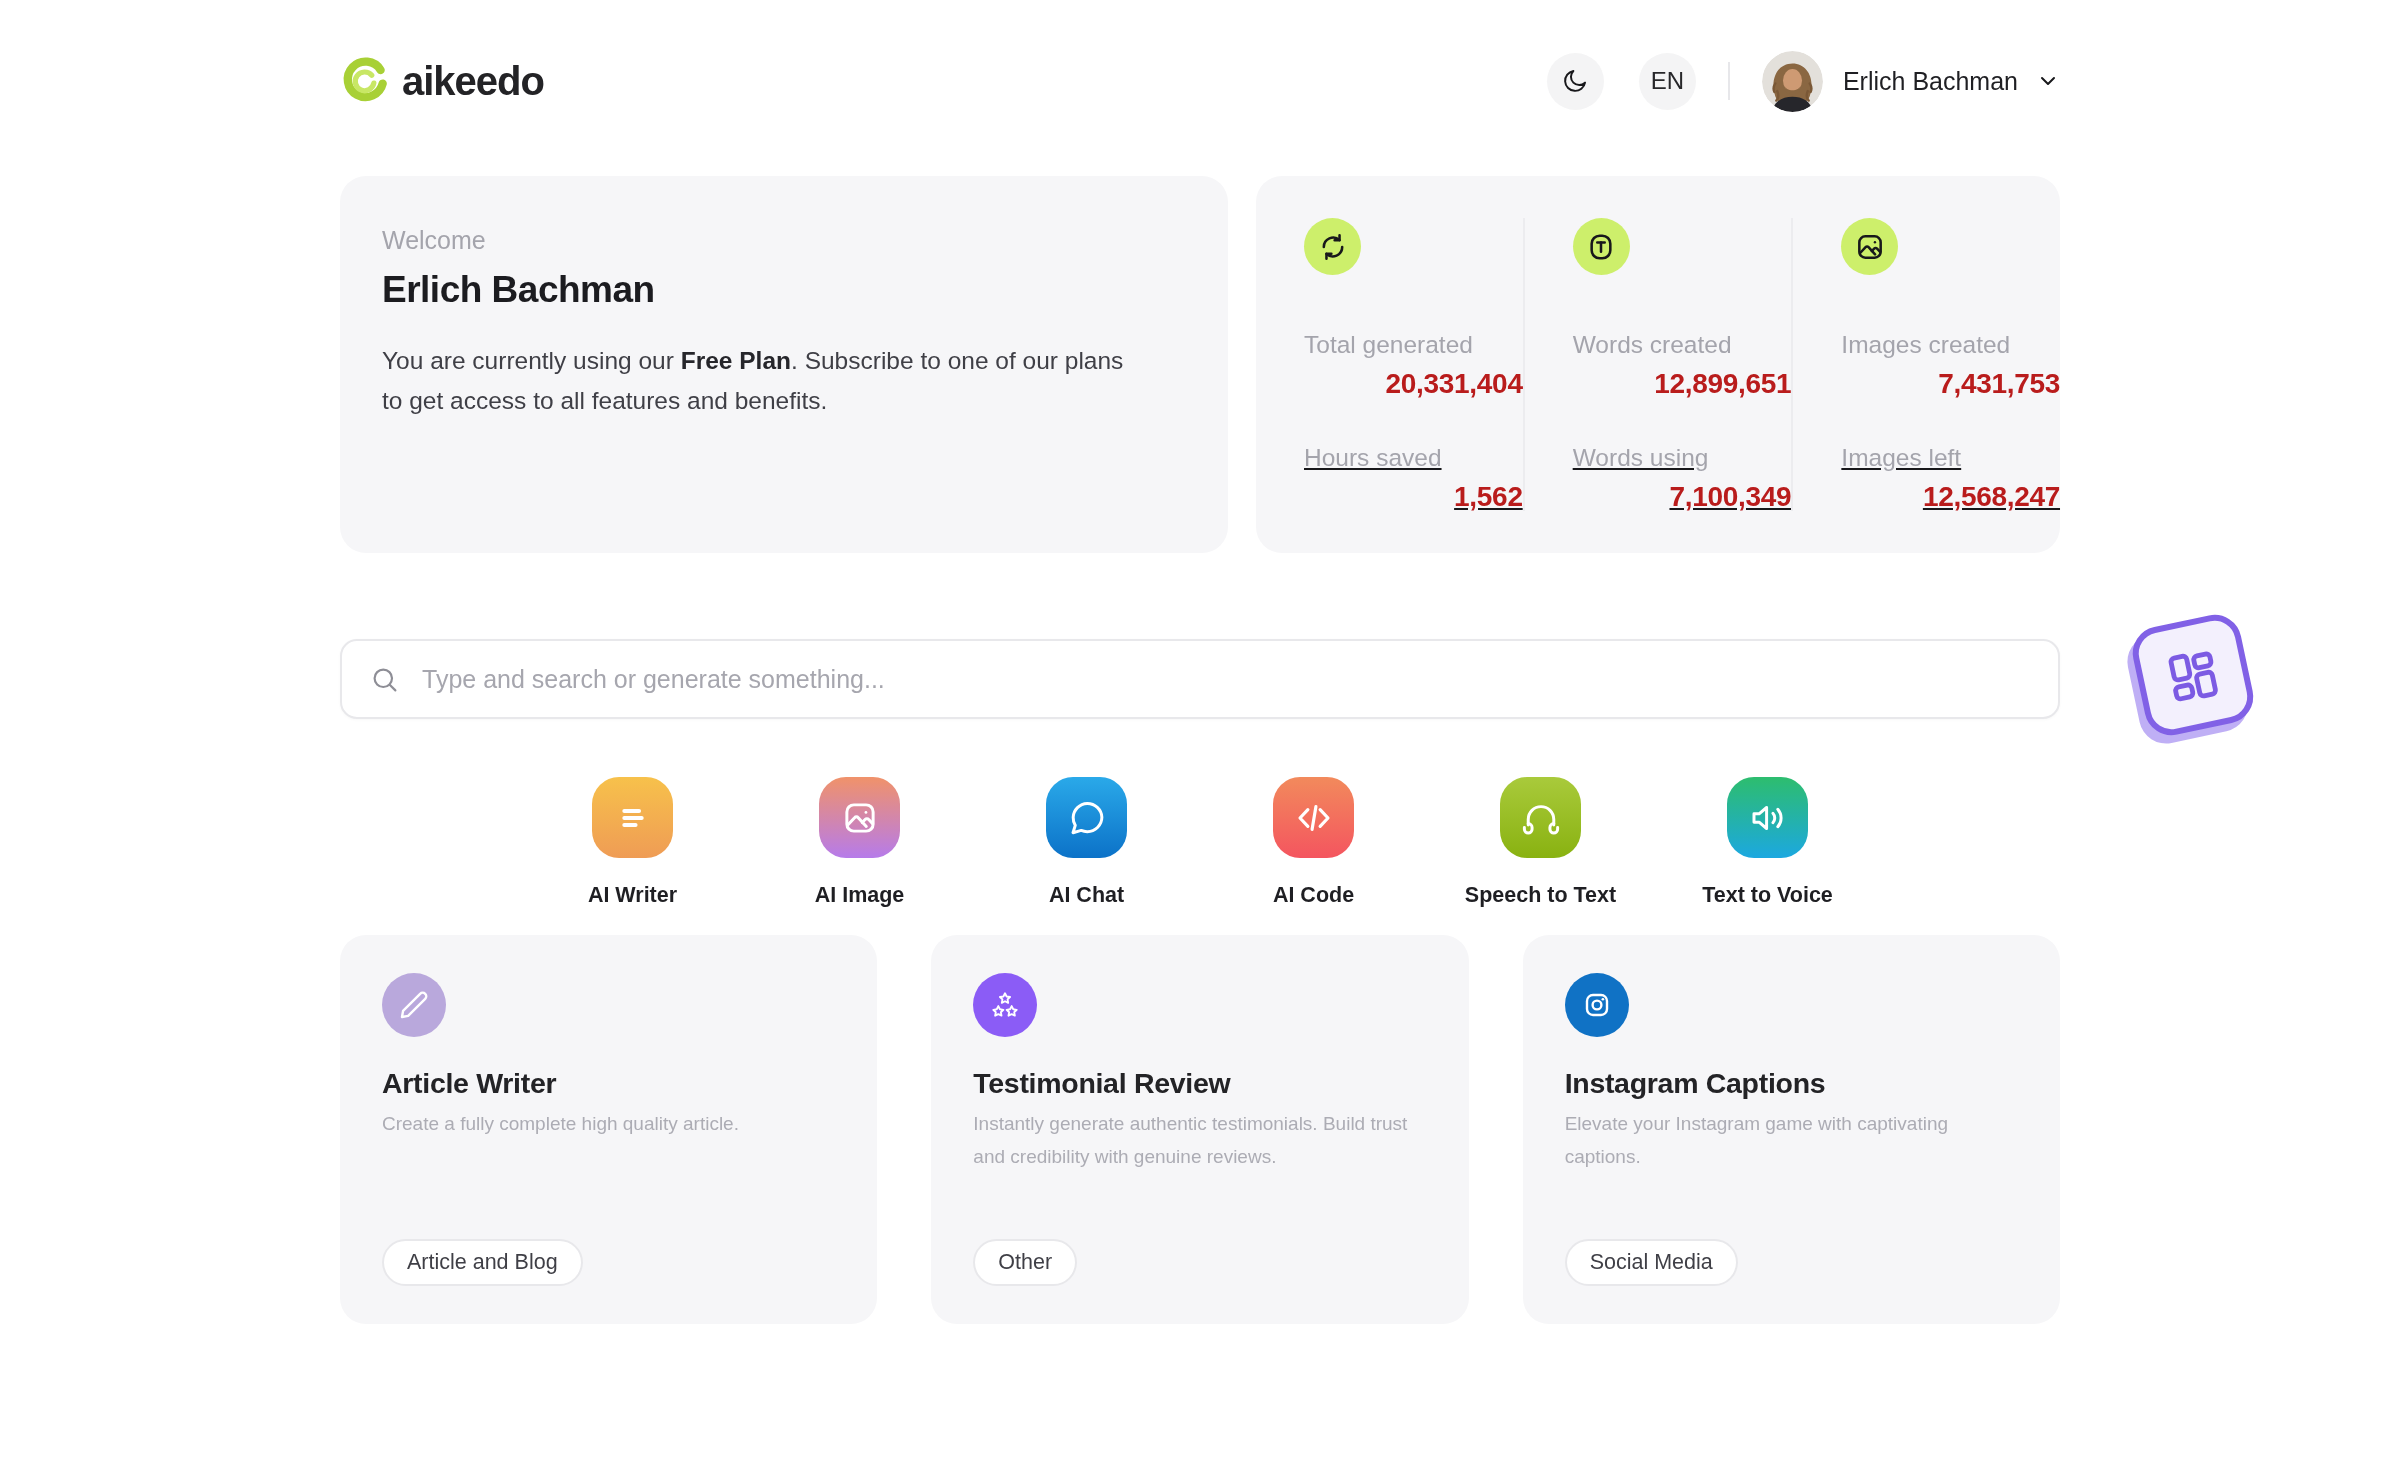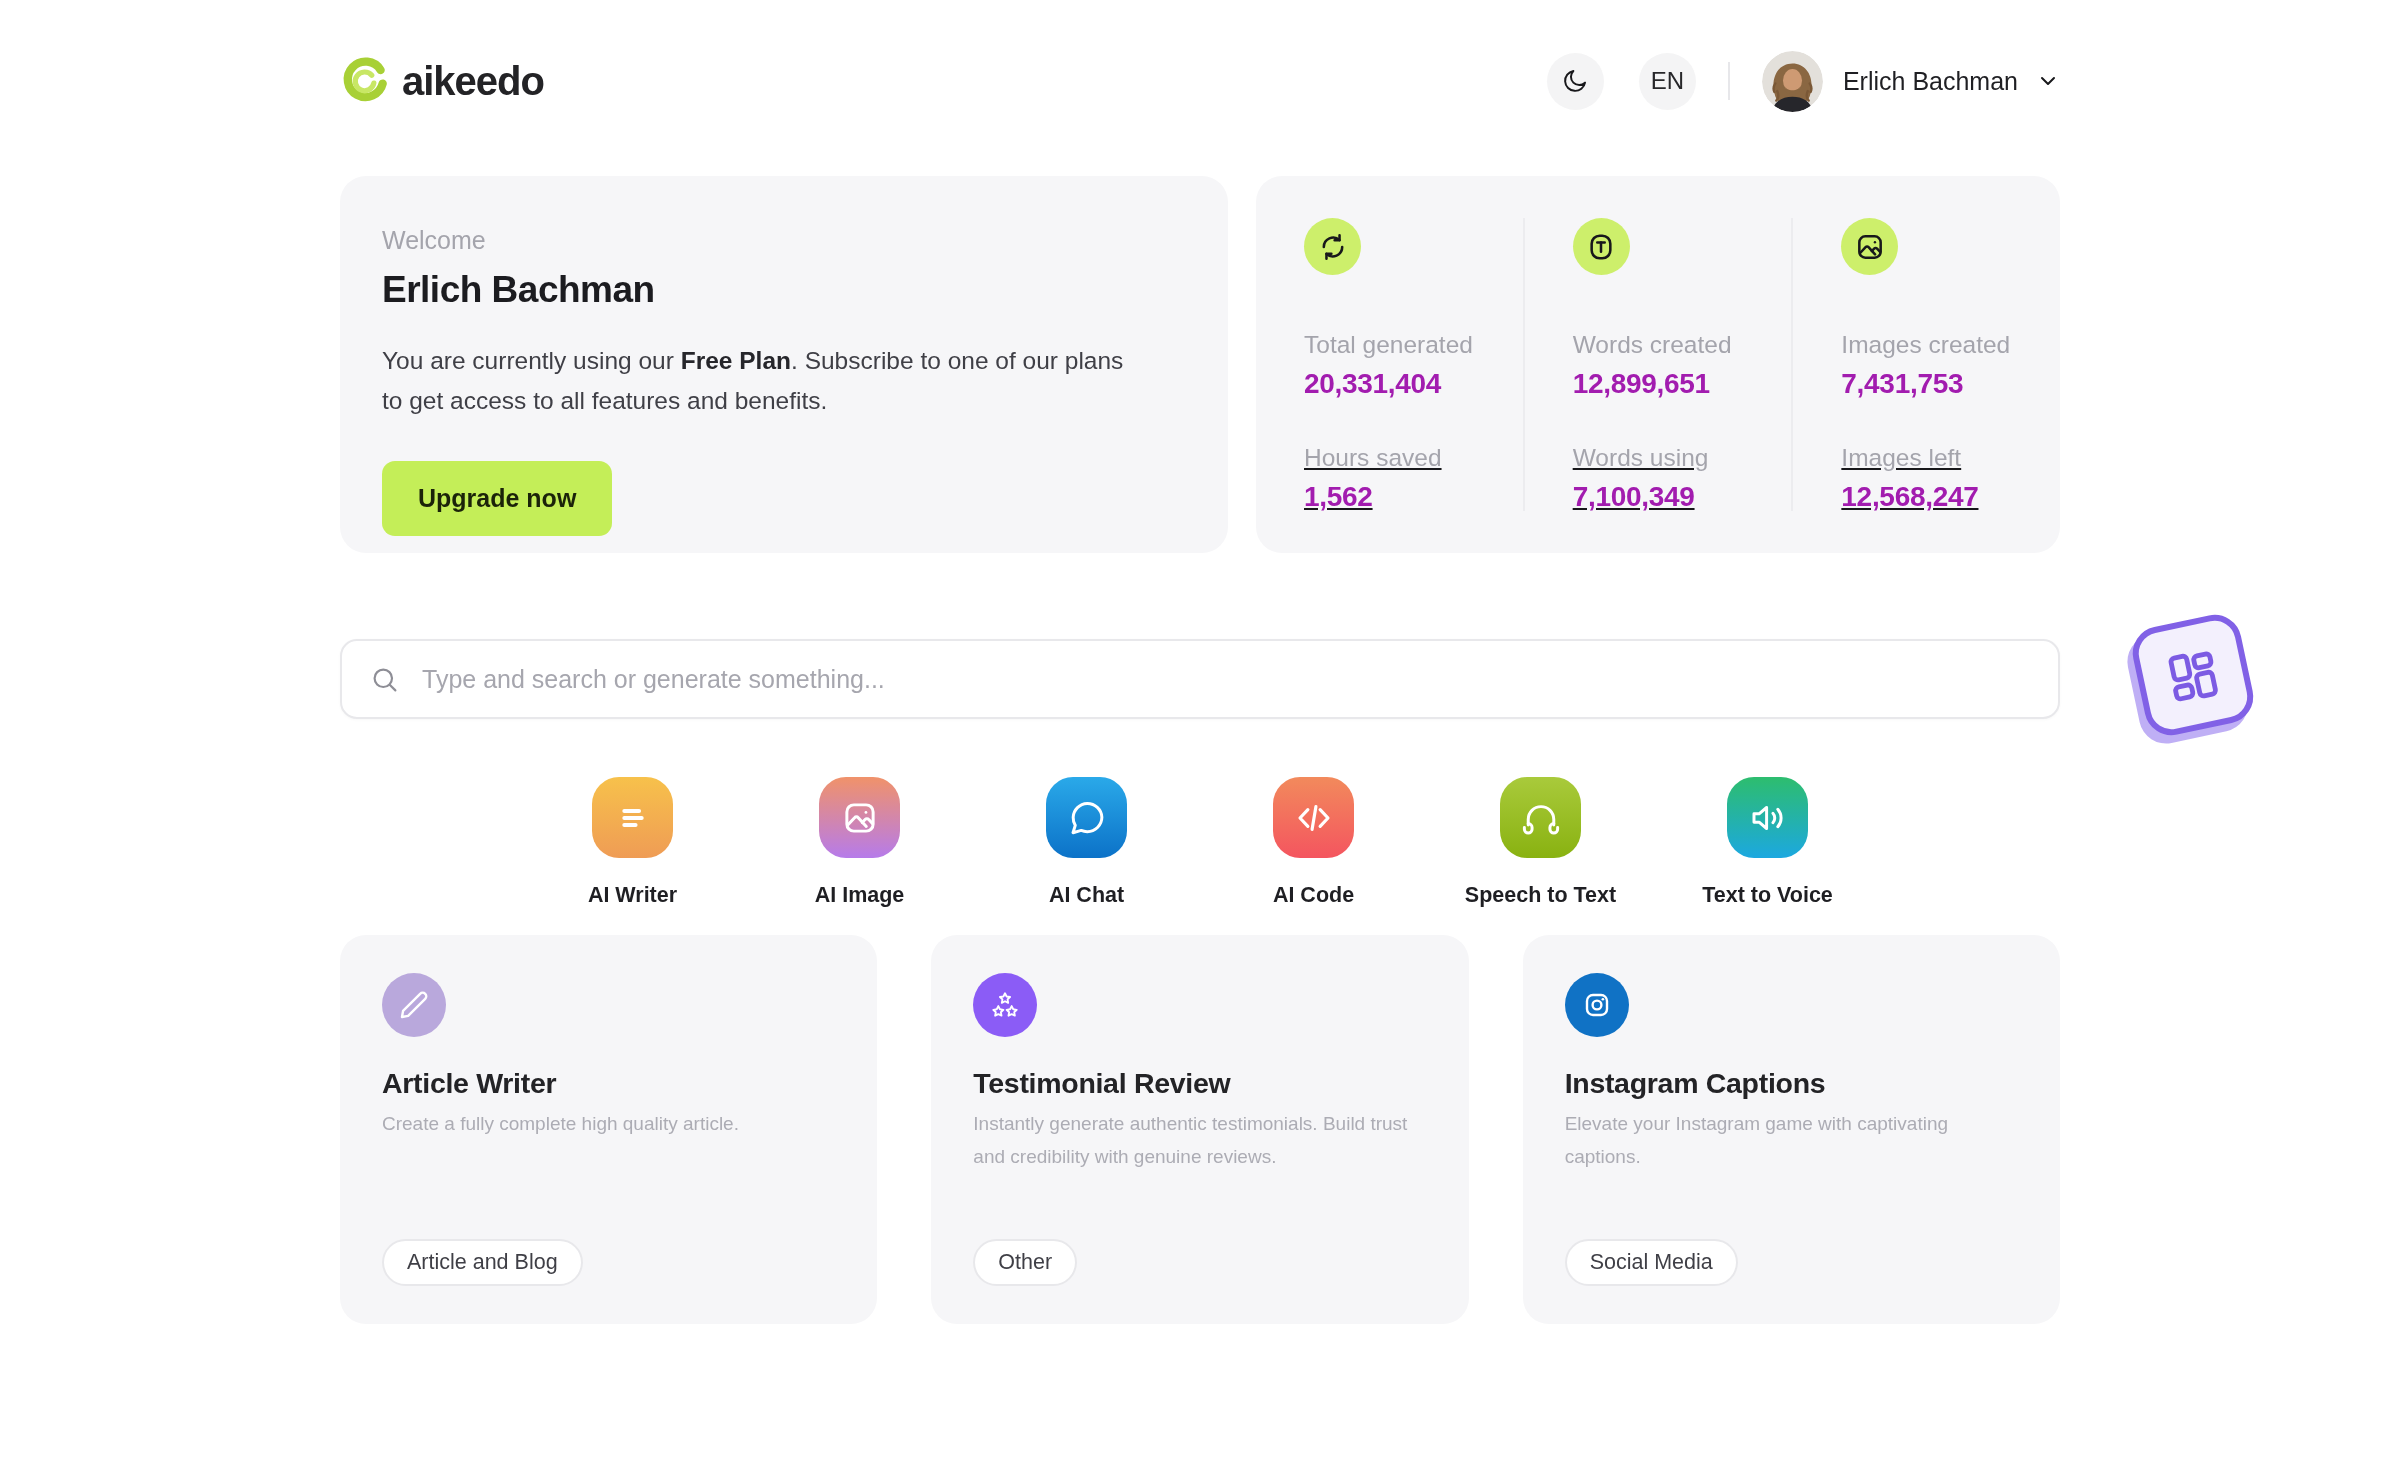--- a/index.html
+++ b/index.html
@@ -48,21 +48,21 @@
 
   .stats-card { display:flex; padding:42px 0; }
   .stat-col { flex:1; padding:0 0 0 48px; }
   .stat-col + .stat-col { border-left:2px solid #ECECEF; }
   .stat-badge {
     width:57px; height:57px; border-radius:50%; background:#CDEF6B;
     display:flex; align-items:center; justify-content:center;
   }
   .stat-badge svg { width:32px; height:32px; }
   .stat-label { font-size:24.5px; color:#A4A4AC; }
-  .stat-value { font-size:28px; font-weight:700; color:#a21caf; margin-top:9px; letter-spacing:-0.3px; }
+  .stat-value { font-size:28px; font-weight:700; color:#b91c1c; margin-top:9px; letter-spacing:-0.3px;text-align:right; }
   .stat-group1 { margin-top:56px; }
   .stat-group2 { margin-top:44px;text-decoration:underline; }
 
   
   .search-row { margin-top:86px; position:relative; }
   .search-input {
     width:100%; height:80px; border-radius:17px; border:2px solid #E8E8EB; background:#fff;
     padding:0 30px 0 80px; font-family:inherit; font-size:25px; color:#27272A; outline:none;
     box-shadow:0 1px 3px rgba(0,0,0,0.03);
   }
@@ -156,21 +156,20 @@
       </div>
     </div>
   </header>
 
   <section class="top-row">
 
     <div class="panel welcome-card">
       <div class="eyebrow">Welcome</div>
       <h1 class="welcome-name">Erlich Bachman</h1>
       <p class="welcome-msg"><span>You are currently using our </span><b>Free Plan</b><span>. Subscribe to one of our plans to get access to all features and benefits.</span></p>
-      <button class="upgrade-btn">Upgrade now</button>
     </div>
 
     <div class="panel stats-card">
 
       <div class="stat-col">
         <div class="stat-badge">
           <svg viewBox="0 0 24 24" fill="none" stroke="#18181B" stroke-width="1.9" stroke-linecap="round" stroke-linejoin="round">
             <path d="M18.9 12a7 7 0 0 1-11.8 5.1"></path>
             <path d="M5.1 12a7 7 0 0 1 11.8-5.1"></path>
             <polyline points="16.9 3.2 16.9 6.9 13.2 6.9"></polyline>

